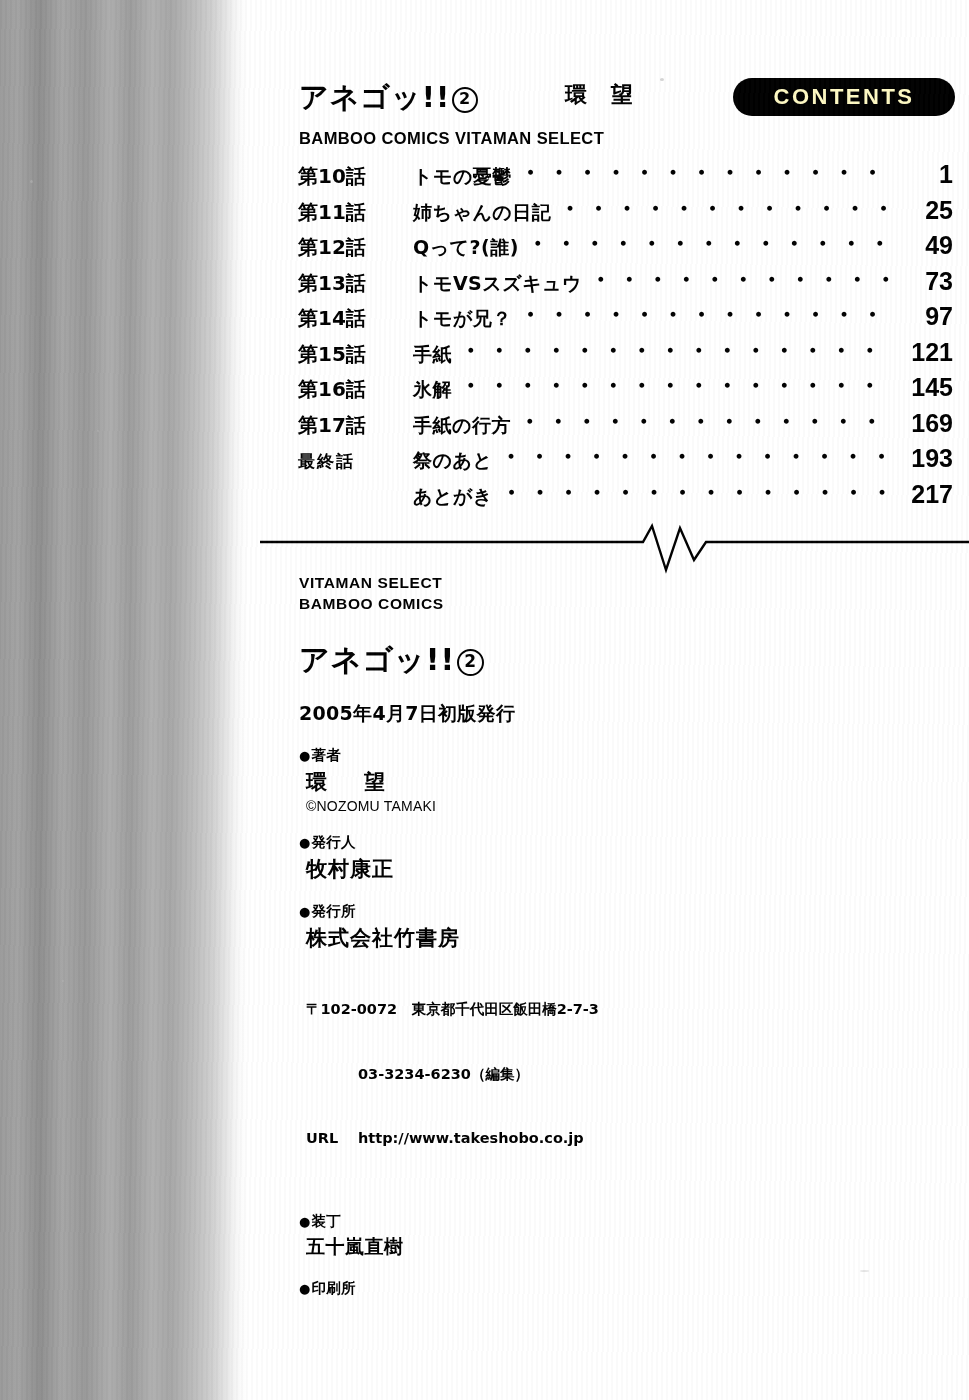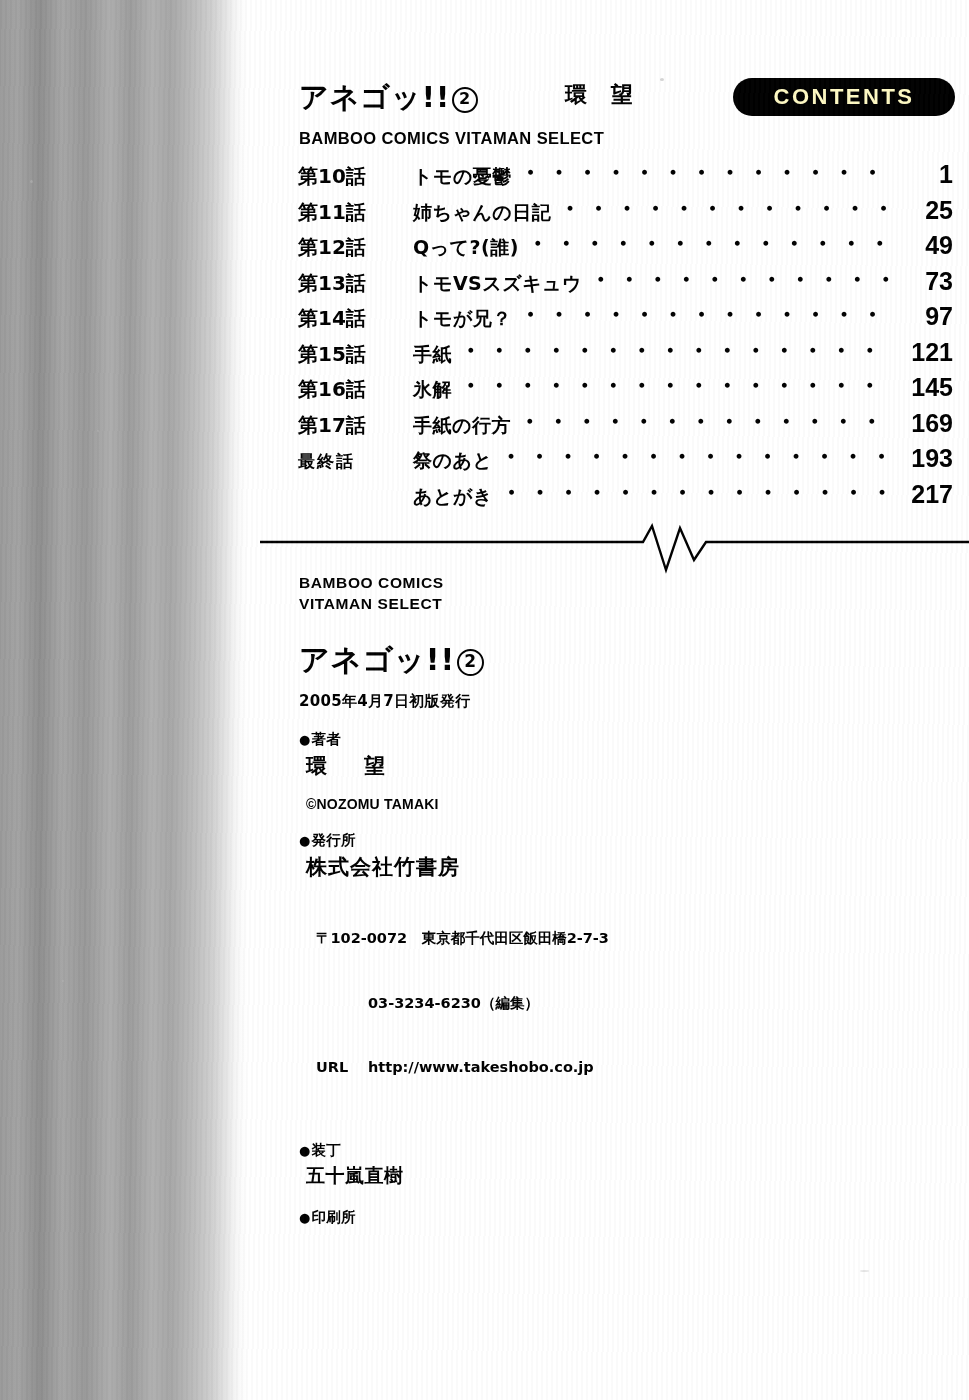--- a/index.html
+++ b/index.html
@@ -206,22 +206,22 @@
     letter-spacing: 1px;
     margin-top: 26px;
     white-space: nowrap;
   }
   .colo-title .title-circ {
     width: 23px; height: 23px; line-height: 21px; font-size: 17px;
   }
   .colo-date {
     font-family: "DejaVu Sans", sans-serif;
     font-weight: bold;
-    font-size: 15px;
-    margin-top: 11px;
+    font-size: 19px;
+    margin-top: 20px;
     letter-spacing: .3px;
   }
   .blk { margin-top: 19px; }
   .lbl {
     font-family: "DejaVu Sans", sans-serif;
     font-weight: bold;
     font-size: 14.5px;
     letter-spacing: .2px;
   }
   .lbl::before {
@@ -234,32 +234,32 @@
     font-weight: bold;
     font-size: 21px;
     letter-spacing: 1px;
     margin-top: 3px;
     margin-left: 7px;
   }
   .val.wide { letter-spacing: 8px; }
   .val.med { font-size: 19px; letter-spacing: .5px; }
   .sub-en {
     font-family: "Liberation Sans", sans-serif;
-    font-weight: bold;
+    font-weight: normal;
     font-size: 14px;
     letter-spacing: .2px;
     margin-left: 7px;
-    margin-top: 16px;
+    margin-top: 2px;
   }
   .addr {
     font-family: "DejaVu Sans", sans-serif;
     font-size: 14.5px;
     font-weight: bold;
     line-height: 21.5px;
-    margin-left: 17px;
+    margin-left: 7px;
     margin-top: 4px;
     white-space: pre;
   }
   .addr-row { display: flex; }
   .addr-key { width: 52px; flex: none; }
 </style>
 </head>
 <body>
 
 <div id="page">
@@ -357,34 +357,38 @@
 
     <div class="sep">
       <svg width="721" height="60" viewBox="0 0 721 60" xmlns="http://www.w3.org/2000/svg">
         <path d="M12,22 L395,22 L404,6 L418,50 L432,8 L446,40 L458,22 L721,22" fill="none" stroke="#000" stroke-width="2.4"></path>
       </svg>
     </div>
 
     <div class="colo">
 
       <div class="colo-imprint">
+        <div>VITAMAN SELECT</div>
         <div>BAMBOO COMICS</div>
-        <div>VITAMAN SELECT</div>
       </div>
 
       <div class="colo-title"><span>アネゴッ!!</span><span class="title-circ">2</span></div>
 
       <div class="colo-date">2005年4月7日初版発行</div>
 
       <div class="blk">
         <div class="lbl">著者</div>
         <div class="val wide">環　望</div>
         <div class="sub-en">©NOZOMU TAMAKI</div>
       </div>
 
+      <div class="blk">
+        <div class="lbl">発行人</div>
+        <div class="val">牧村康正</div>
+      </div>
 
       <div class="blk">
         <div class="lbl">発行所</div>
         <div class="val">株式会社竹書房</div>
         <div class="addr">
           <div>〒102-0072　東京都千代田区飯田橋2-7-3</div>
           <div class="addr-row">
             <span class="addr-key"></span>
             <span>03-3234-6230（編集）</span>
           </div>

